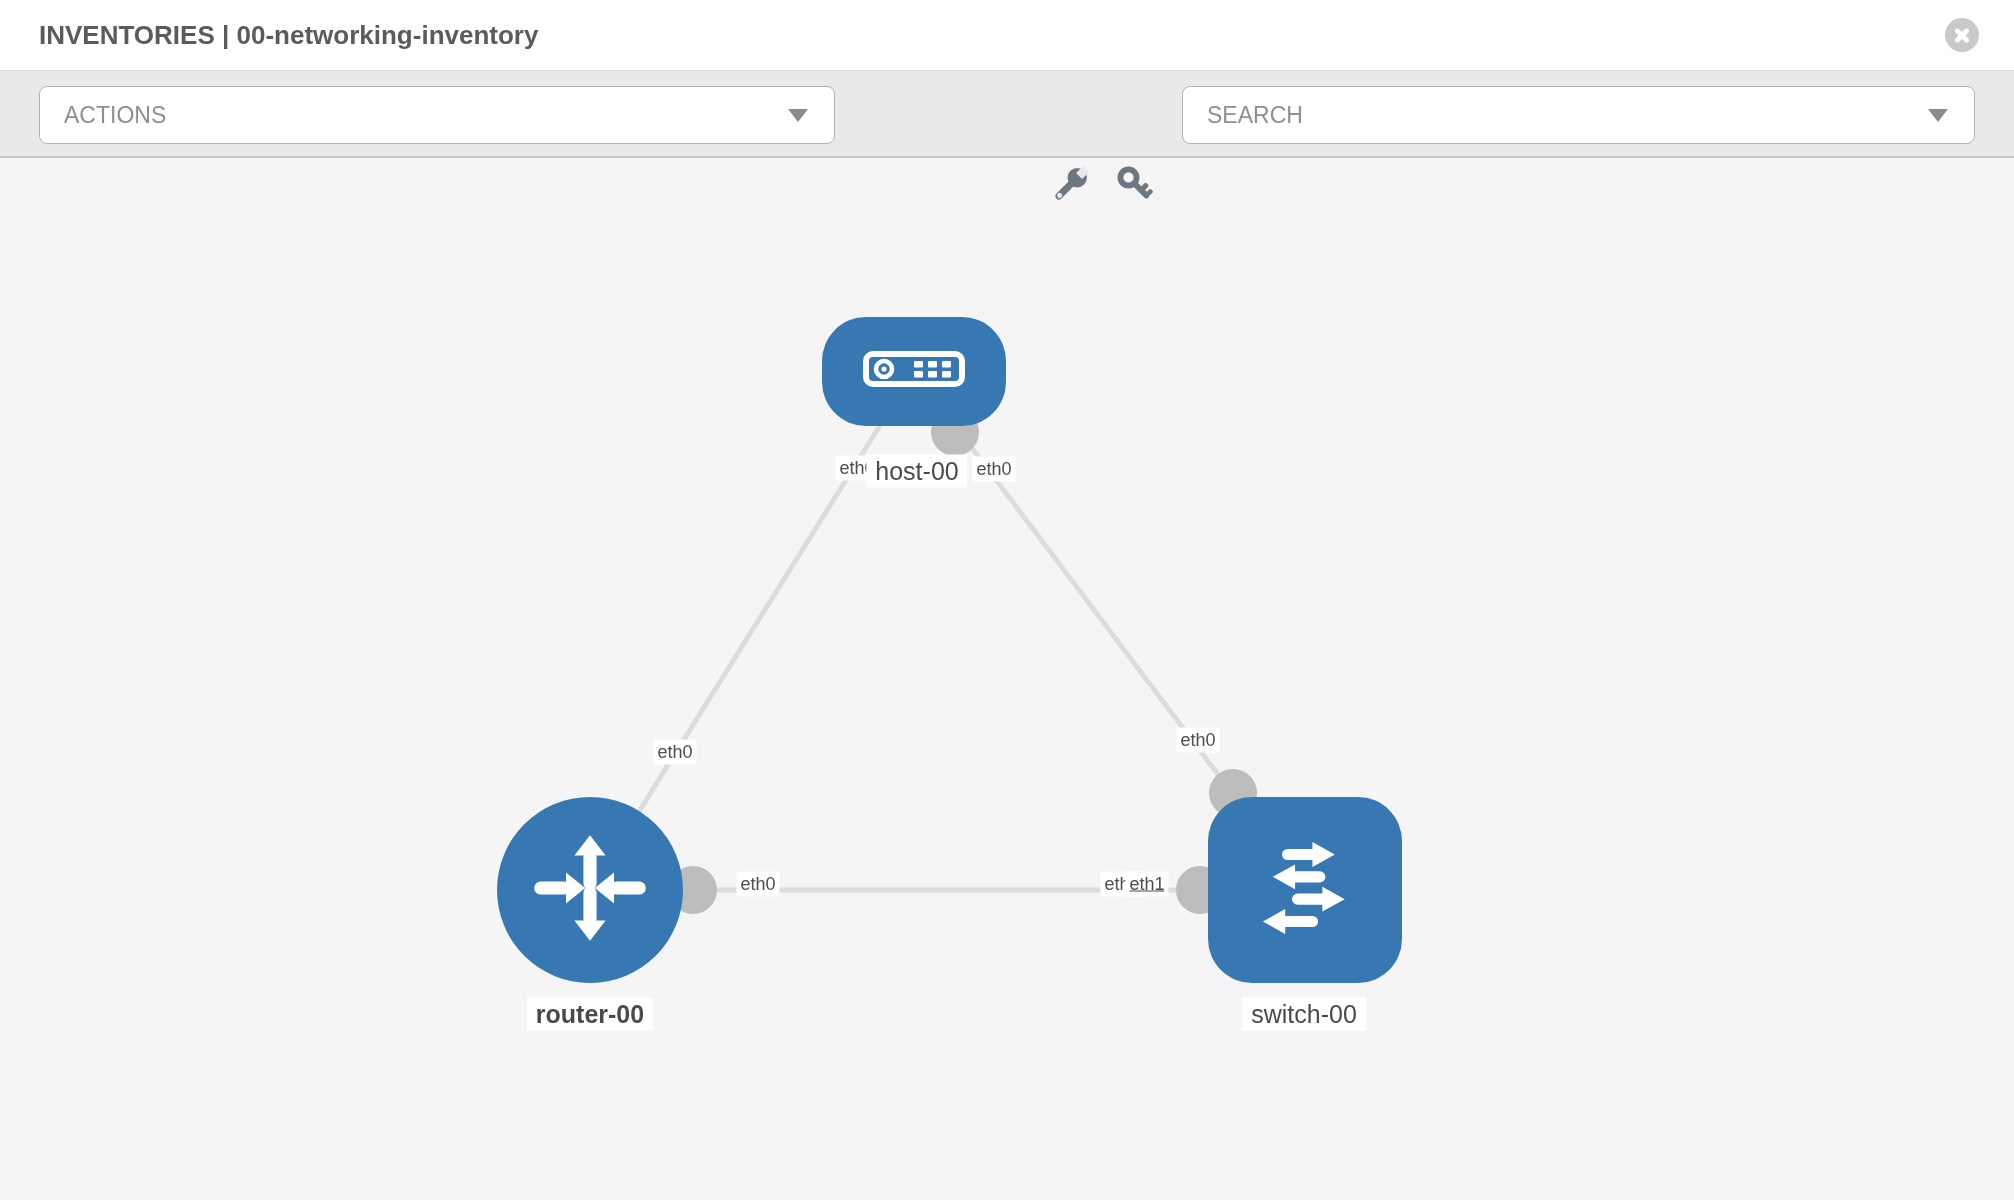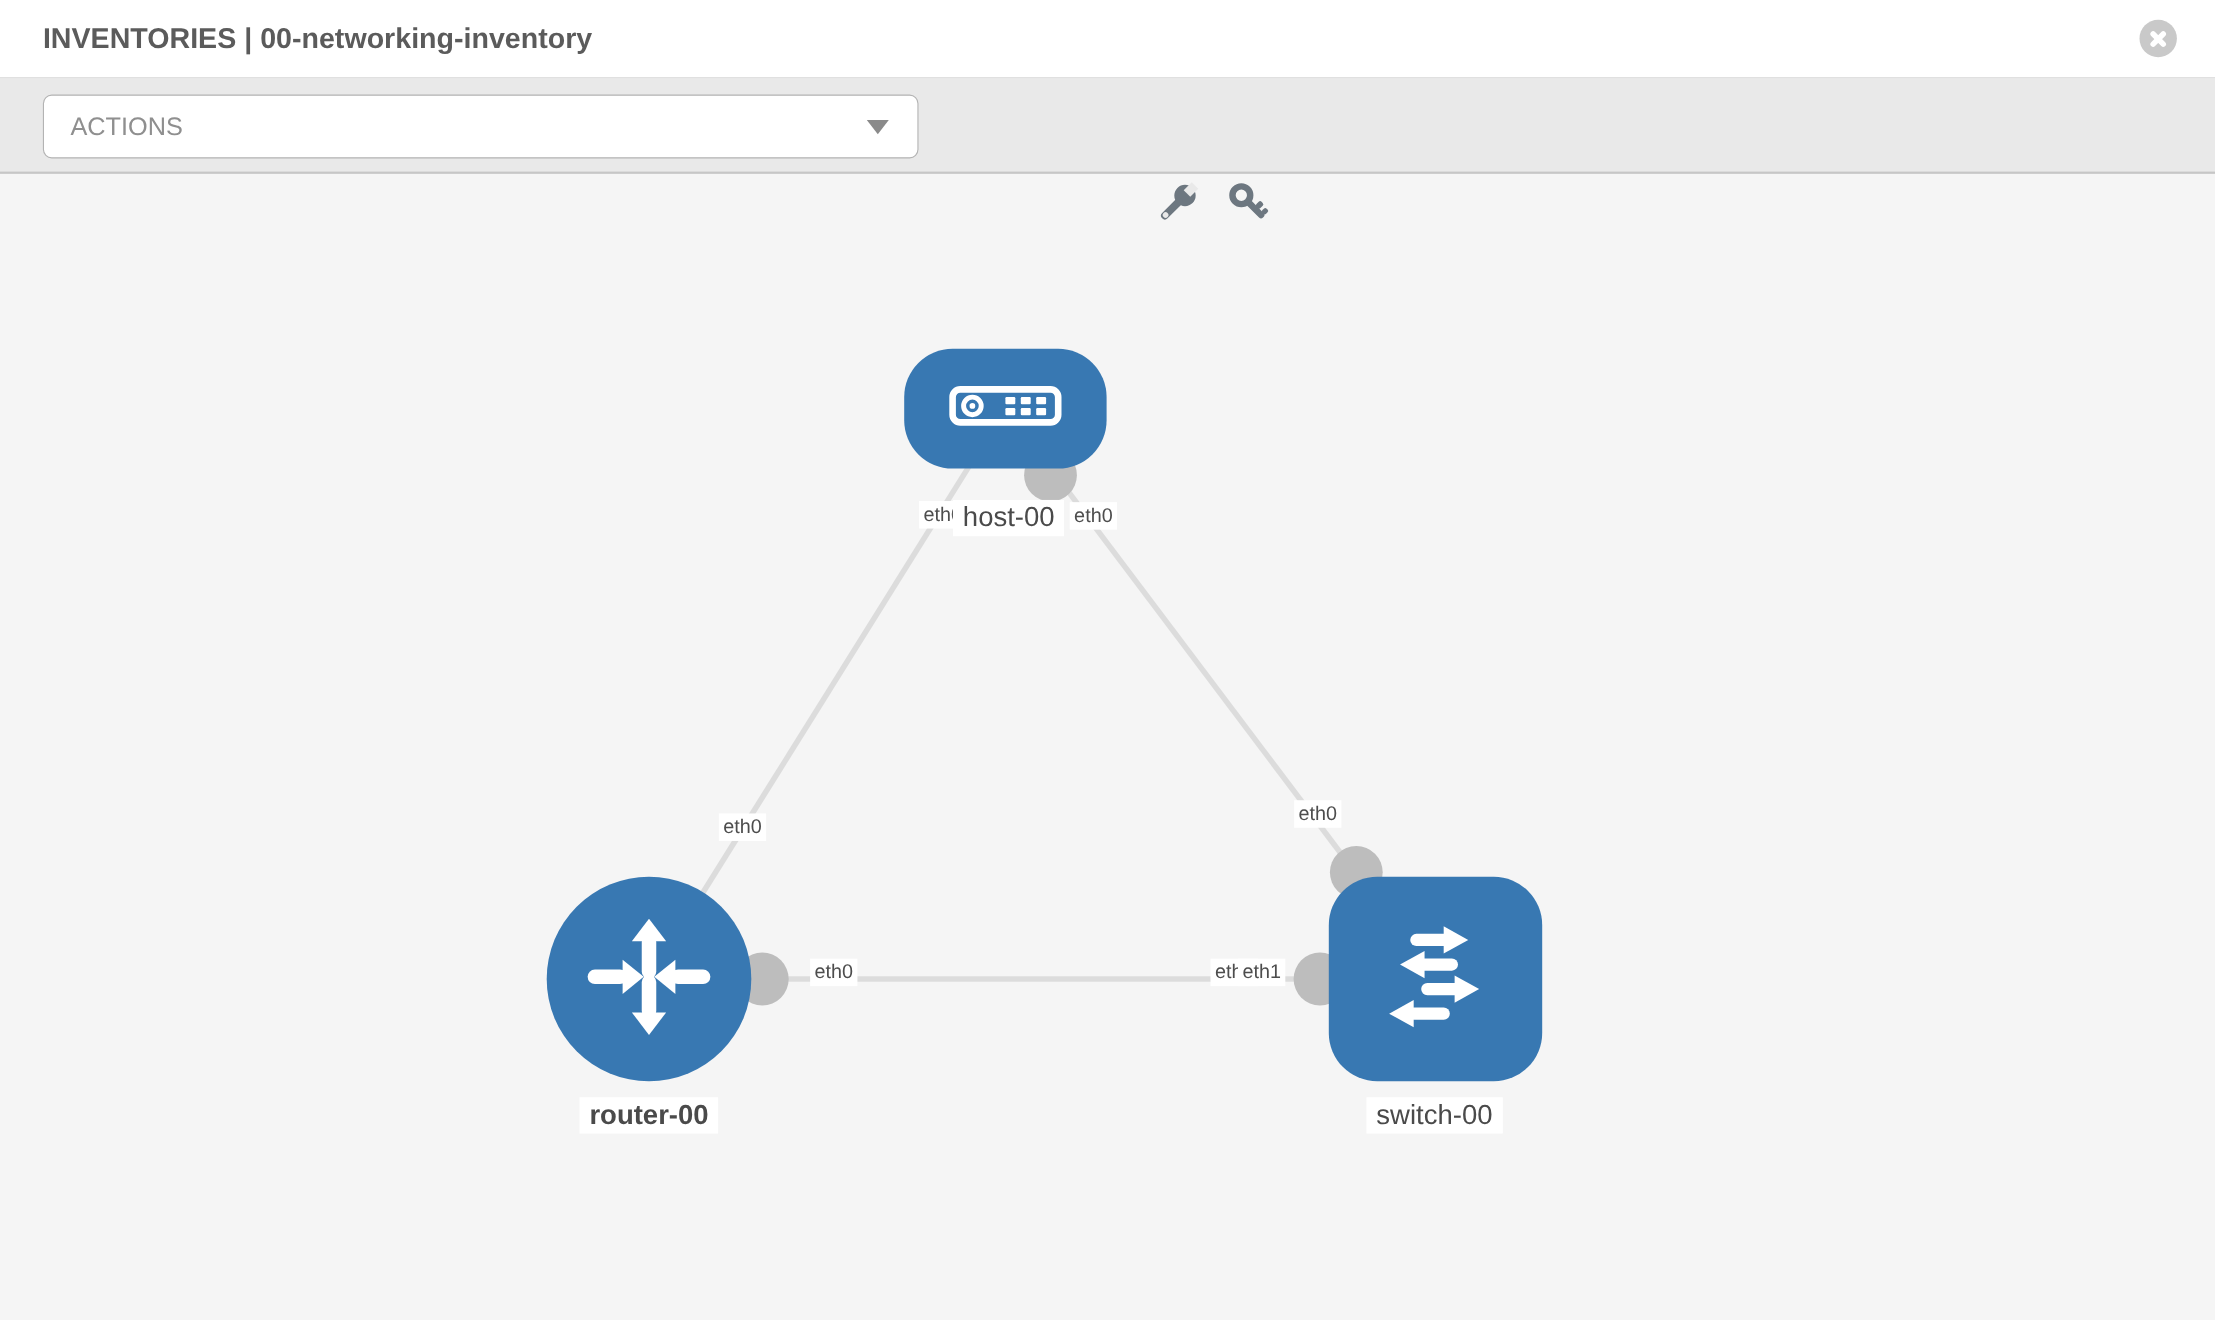--- a/index.html
+++ b/index.html
@@ -124,21 +124,21 @@
     <polygon points="16,77 34,67 34,87" fill="#fff"></polygon>
   </svg></span>
         </div>
       </div>
     <div id="labels-layer">
         <div class="chip eth" style="left: 857px; top: 311px;">eth0</div>
         <div class="chip eth" style="left: 994px; top: 312px;">eth0</div>
         <div class="chip eth" style="left: 675px; top: 595px;">eth0</div>
         <div class="chip eth" style="left: 758px; top: 727px;">eth0</div>
         <div class="chip eth" style="left: 1122px; top: 727px;">eth0</div>
-        <div class="chip eth" style="left: 1147px; top: 727px;">eth1</div>
+        <div class="chip eth" style="left: 1147px; top: 727px; text-decoration: underline;">eth1</div>
         <div class="chip eth" style="left: 1198px; top: 583px;">eth0</div>
         <div class="chip node-label" style="left: 917px; top: 314px;">host-00</div>
         <div class="chip node-label" style="left: 590px; top: 857px; font-weight: bold;">router-00</div>
         <div class="chip node-label" style="left: 1304px; top: 857px;">switch-00</div>
       </div>
 
   </div>
 
   <div class="header">
     <div class="page-title">INVENTORIES | 00-networking-inventory</div>
@@ -169,15 +169,19 @@
       <svg width="44" height="44" viewBox="0 0 24 24">
         <g transform="rotate(-45 12 12)" fill="#6d7780">
           <circle cx="12" cy="6.2" r="4.4" fill="none" stroke="#6d7780" stroke-width="3.2"></circle>
           <rect x="10.4" y="10" width="3.2" height="11.6" rx="1.4"></rect>
           <rect x="13.2" y="14.6" width="3.6" height="2.8" rx="1"></rect>
           <rect x="13.2" y="18.8" width="3" height="2.6" rx="1"></rect>
         </g>
       </svg>
     </div>
 
+    <div class="dropdown" id="search-dd">
+      <span>SEARCH</span>
+      <span class="caret"></span>
+    </div>
   </div>
 
 </div>
 
 </body></html>

